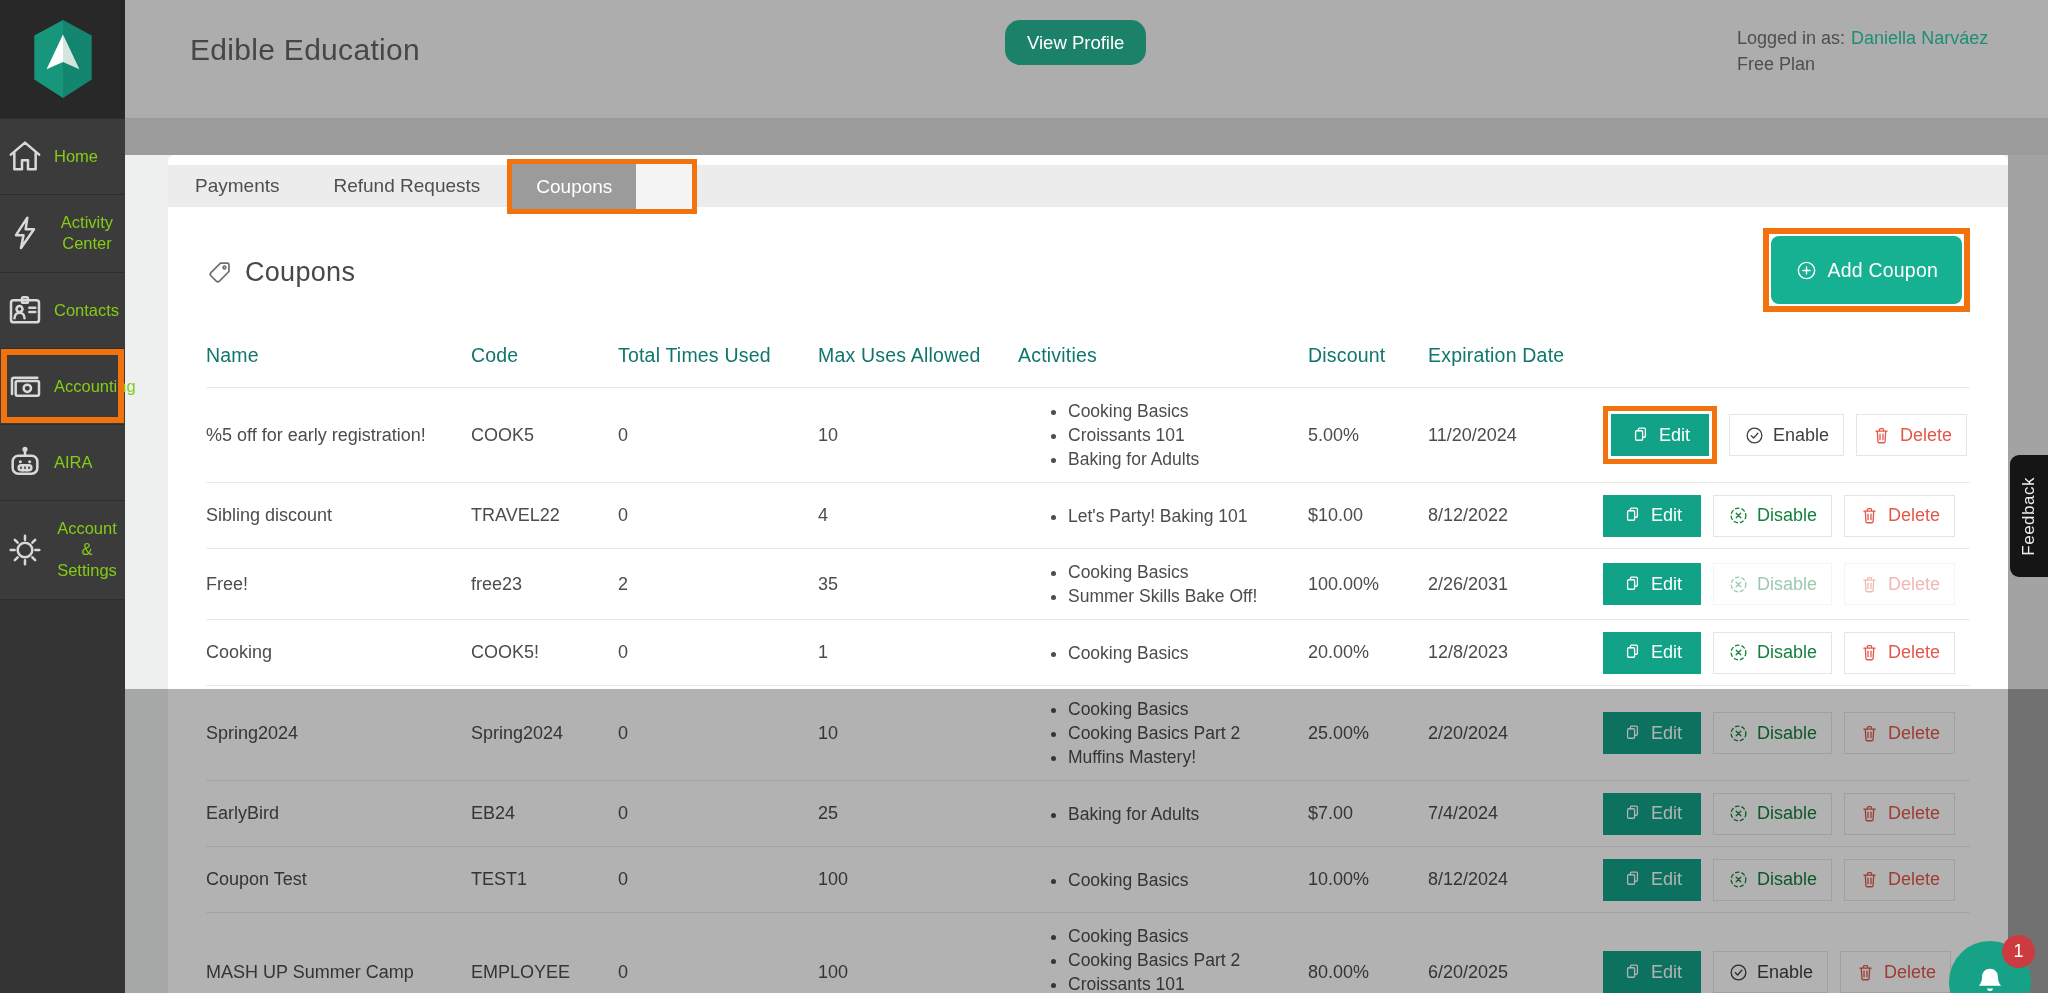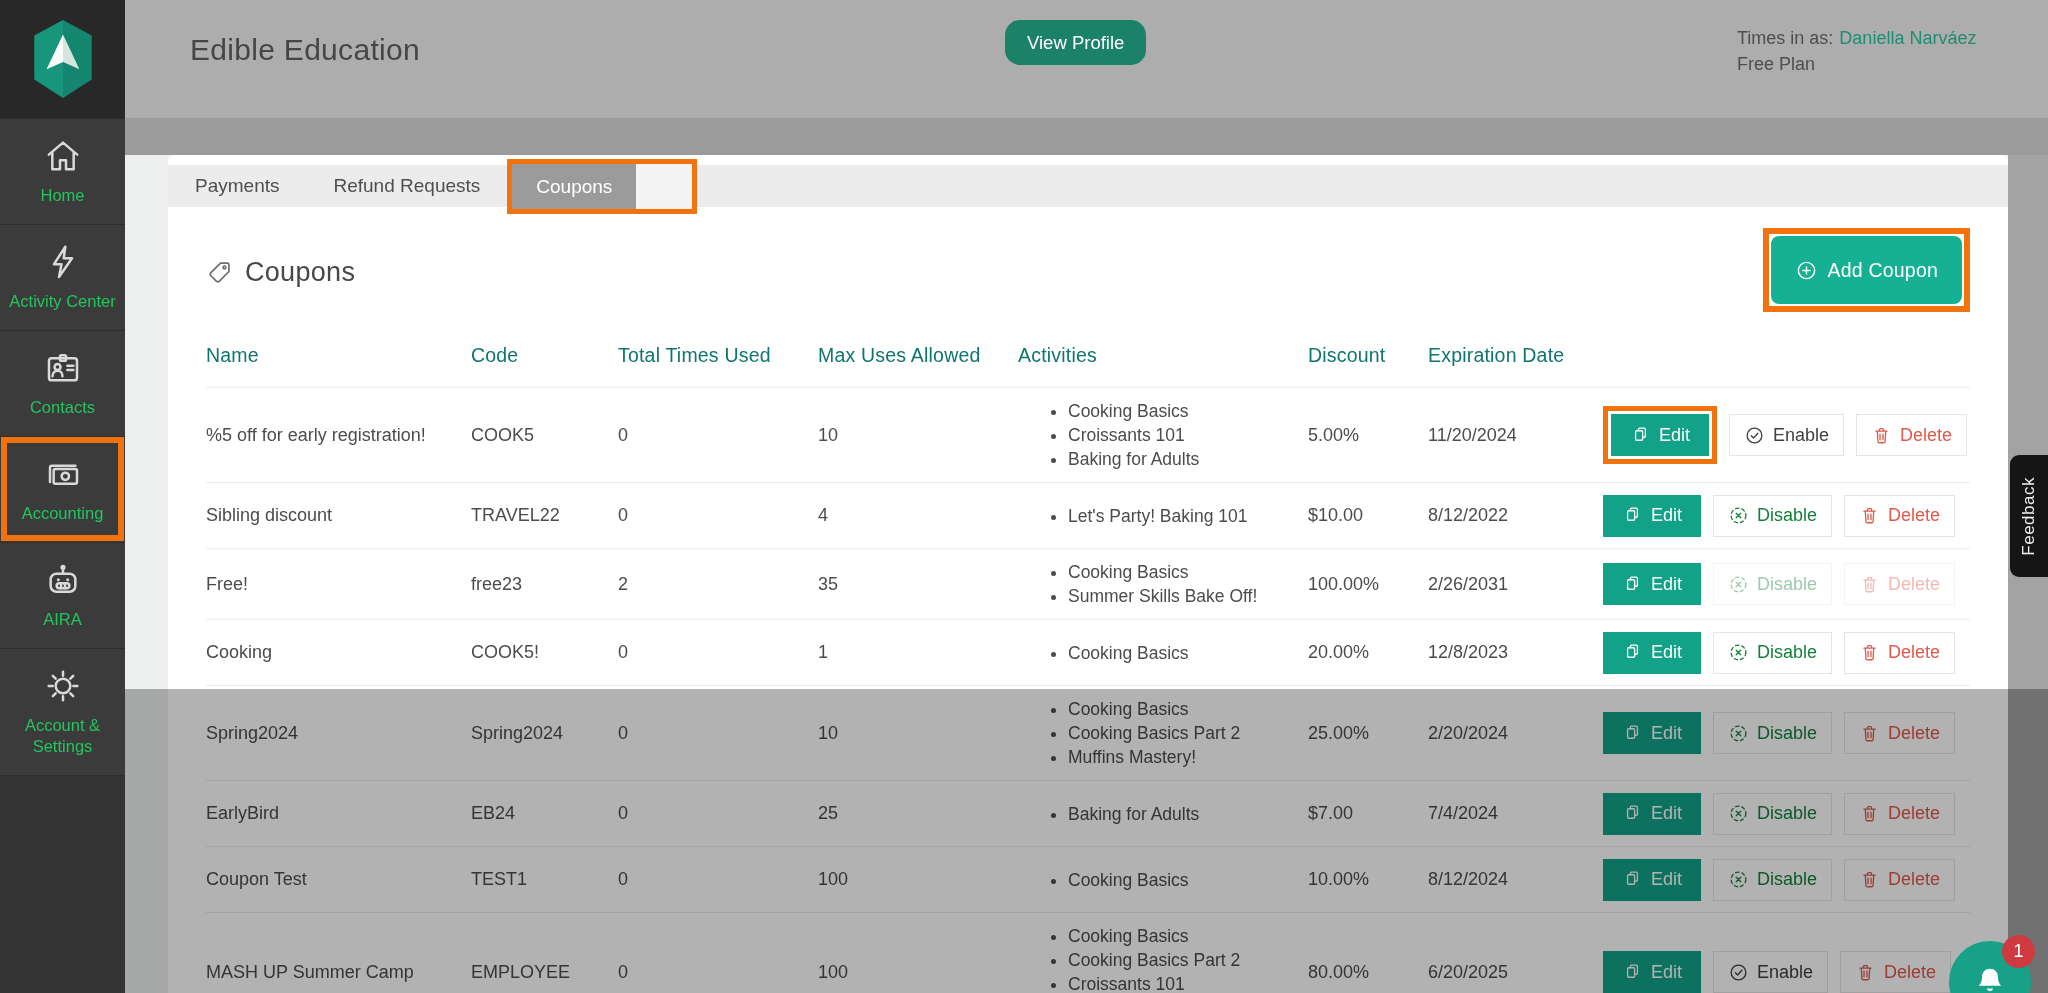--- a/index.html
+++ b/index.html
@@ -6,22 +6,22 @@
   * { box-sizing: border-box; margin: 0; padding: 0; }
   html,body { width:2048px; height:993px; overflow:hidden; }
   body { font-family:"Liberation Sans","DejaVu Sans",sans-serif; }
 
   #app { position:relative; width:2048px; height:993px; overflow:hidden;
          display:flex; background:#eef0f0; }
 
   
   .sidebar { width:125px; flex:none; background:#3b3b3b; display:flex; flex-direction:column; z-index:5; }
   .logo-block { height:118px; background:#282828; display:flex; align-items:center; justify-content:center; flex:none; }
-  .side-item { border-top:1px solid #2e2e2e; padding:17px 5px 18px; display:flex; flex-direction:column;
-               align-items:center; gap:9px; color:#22c55e; font-size:16.5px; line-height:21px;
+  .side-item { border-top:1px solid #2e2e2e; padding:17px 5px 18px; display:flex; flex-direction:row;
+               align-items:center; gap:9px; color:#84cc16; font-size:16.5px; line-height:21px;
                text-align:center; cursor:pointer; }
   .side-item .side-icon { width:40px; height:40px; color:#d9d9d9; }
   .side-item .side-icon svg { width:40px; height:40px; }
   .side-item.annotated { outline:6px solid #f2730e; outline-offset:-7px; }
   .sidebar-footer { flex:1; border-top:1px solid #2e2e2e; background:#343434; }
 
   svg.oi { fill:none; stroke:currentColor; stroke-width:1.5; stroke-linecap:round; stroke-linejoin:round; }
 
   
   .main { flex:1; position:relative; background:#eef0f0; }
@@ -160,21 +160,21 @@
   </div>
       </nav>
     <div class="sidebar-footer"></div>
   </aside>
 
   <div class="main">
     <div class="topbar">
       <div class="page-title">Edible Education</div>
       <button class="view-profile">View Profile</button>
       <div class="login-info">
-        <div><span>Times in as:</span><span class="uname">Daniella Narváez</span></div>
+        <div><span>Logged in as:</span><span class="uname">Daniella Narváez</span></div>
         <div>Free Plan</div>
       </div>
     </div>
     <div class="band"></div>
     <div class="right-gutter"></div>
 
     <div class="panel">
       <div class="tabbar">
           <div class="tab">
             <span class="tab-label">Payments</span>

